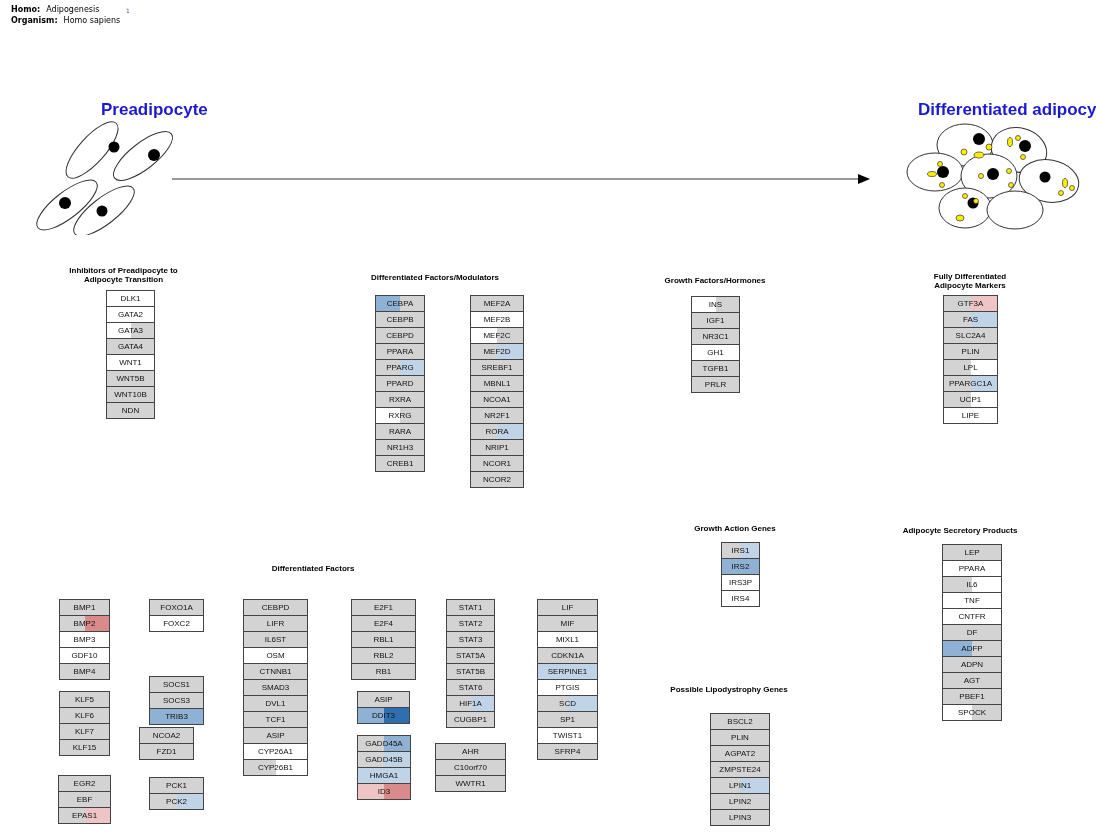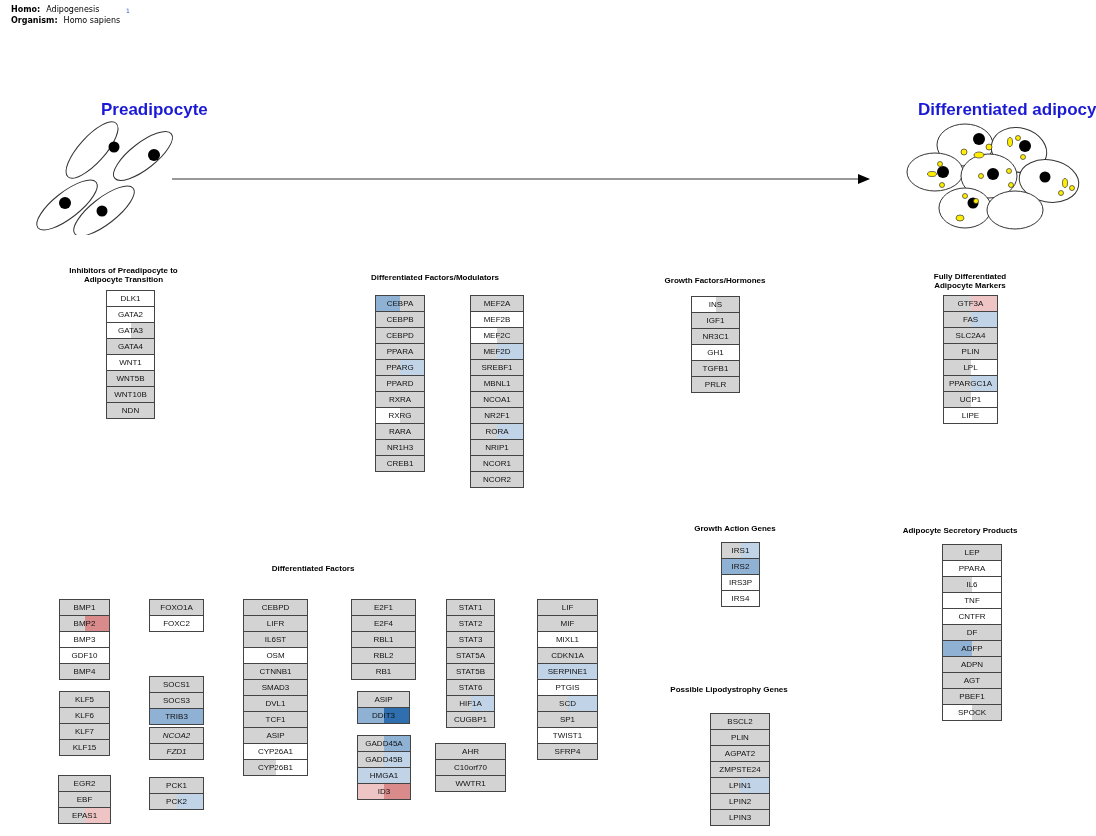--- a/index.html
+++ b/index.html
@@ -206,21 +206,21 @@
     </div>
     <div class="group" style="left: 149px; top: 599px; width: 53px;">
       <div class="gene"><div class="half-l" style="background: rgb(211, 211, 211);"></div><div class="half-r" style="background: rgb(211, 211, 211);"></div><span class="lbl">FOXO1A</span></div>
       <div class="gene"><div class="half-l" style="background: rgb(255, 255, 255);"></div><div class="half-r" style="background: rgb(255, 255, 255);"></div><span class="lbl">FOXC2</span></div>
     </div>
     <div class="group" style="left: 149px; top: 676px; width: 53px;">
       <div class="gene"><div class="half-l" style="background: rgb(211, 211, 211);"></div><div class="half-r" style="background: rgb(211, 211, 211);"></div><span class="lbl">SOCS1</span></div>
       <div class="gene"><div class="half-l" style="background: rgb(211, 211, 211);"></div><div class="half-r" style="background: rgb(211, 211, 211);"></div><span class="lbl">SOCS3</span></div>
       <div class="gene"><div class="half-l" style="background: rgb(143, 178, 212);"></div><div class="half-r" style="background: rgb(143, 178, 212);"></div><span class="lbl">TRIB3</span></div>
     </div>
-    <div class="group" style="left: 149px; top: 727px; width: 53px; font-style: italic;">
+    <div class="group" style="left: 139px; top: 727px; width: 53px;">
       <div class="gene"><div class="half-l" style="background: rgb(211, 211, 211);"></div><div class="half-r" style="background: rgb(211, 211, 211);"></div><span class="lbl">NCOA2</span></div>
       <div class="gene"><div class="half-l" style="background: rgb(211, 211, 211);"></div><div class="half-r" style="background: rgb(211, 211, 211);"></div><span class="lbl">FZD1</span></div>
     </div>
     <div class="group" style="left: 149px; top: 777px; width: 53px;">
       <div class="gene"><div class="half-l" style="background: rgb(211, 211, 211);"></div><div class="half-r" style="background: rgb(211, 211, 211);"></div><span class="lbl">PCK1</span></div>
       <div class="gene"><div class="half-l" style="background: rgb(211, 211, 211);"></div><div class="half-r" style="background: rgb(193, 211, 230);"></div><span class="lbl">PCK2</span></div>
     </div>
     <div class="group" style="left: 243px; top: 599px; width: 63px;">
       <div class="gene"><div class="half-l" style="background: rgb(211, 211, 211);"></div><div class="half-r" style="background: rgb(211, 211, 211);"></div><span class="lbl">CEBPD</span></div>
       <div class="gene"><div class="half-l" style="background: rgb(211, 211, 211);"></div><div class="half-r" style="background: rgb(211, 211, 211);"></div><span class="lbl">LIFR</span></div>

